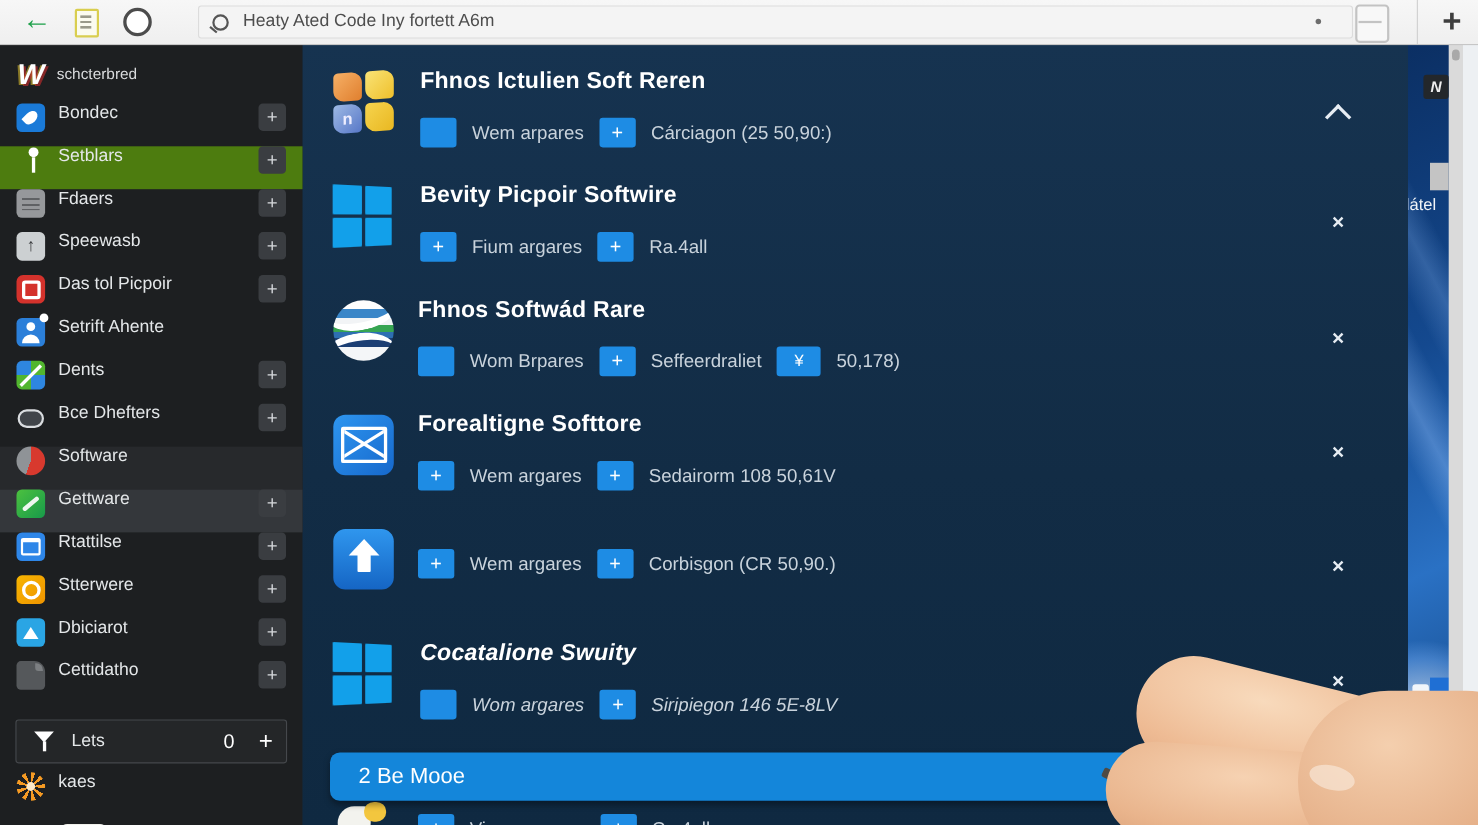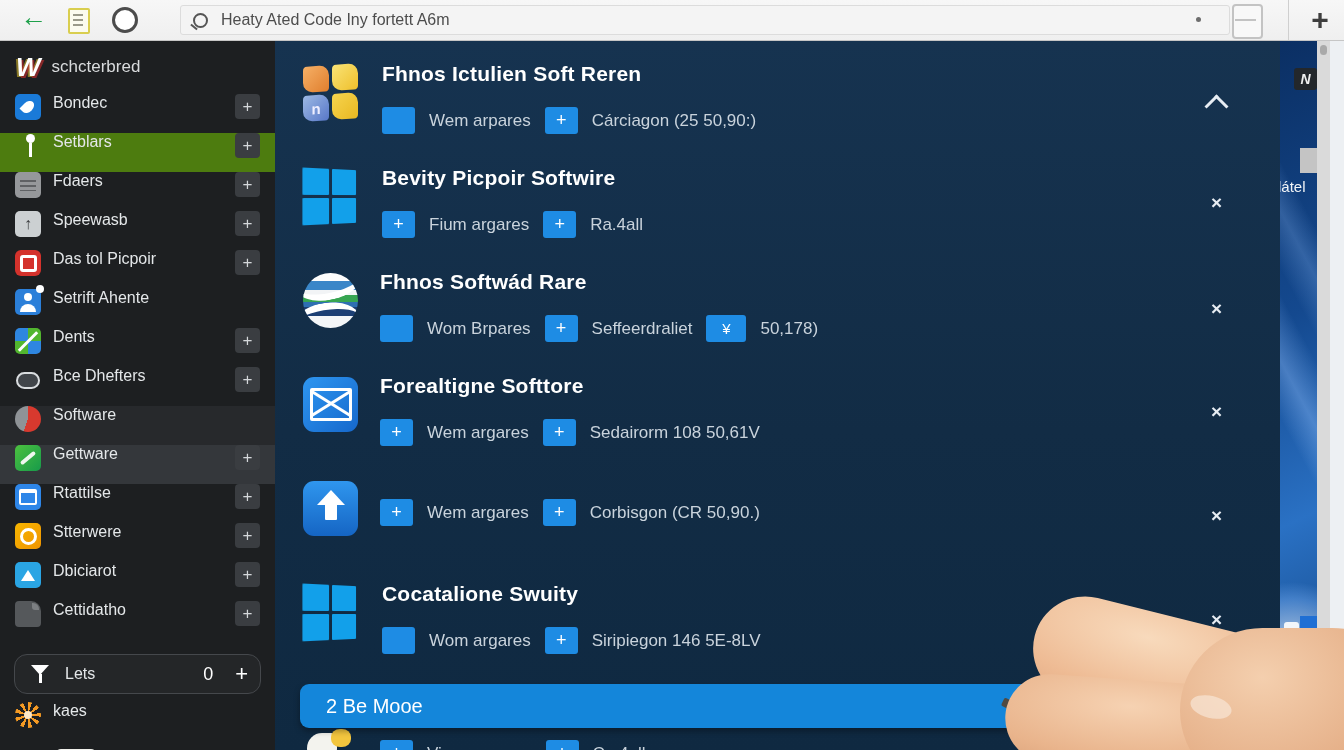--- a/index.html
+++ b/index.html
@@ -30,21 +30,21 @@
   .tb-divider{position:absolute;left:1288px;top:0;width:1px;height:40px;background:#cfcfcf;}
   .newtab-btn{position:absolute;left:1296px;top:0;width:48px;height:40px;display:flex;align-items:center;
             justify-content:center;font-size:30px;font-weight:bold;color:#3e3e3e;}
 
   
   .sidebar{position:absolute;left:0;top:40px;width:275px;height:710px;background:#1d1f21;z-index:10;
            color:#e4e7e9;display:flex;flex-direction:column;}
   .logo-row{height:54px;display:flex;align-items:center;gap:11px;padding:0 16px;flex:none;}
   .logo-w{font-size:26px;font-weight:800;font-style:italic;color:#fff;
           text-shadow:2px 2px 0 rgba(205,45,45,.6),-2px 1px 0 rgba(225,195,45,.55);}
-  .logo-text{font-size:17px;color:#d9dbdd;}
+  .logo-text{font-size:14px;color:#d9dbdd;}
   .srow{height:39px;display:flex;align-items:flex-start;gap:12px;padding:0 15px;font-size:16px;flex:none;}
   .srow.row-dark{background:#4d7c0f;}
   .srow.sec-head{background:#27292c;}
   .srow.row-sel{background:#34373b;}
   .plusbtn{margin-left:auto;width:25px;height:25px;background:#3a3d41;border-radius:4px;color:#d4d7da;
            font-size:17px;display:flex;align-items:center;justify-content:center;flex:none;}
   .ic{width:26px;height:26px;border-radius:5px;flex:none;position:relative;display:flex;
       align-items:center;justify-content:center;color:#fff;font-weight:bold;}
   .ic-brush{background:#1a7ad8;}
   .ic-brush::after{content:'';width:10px;height:14px;background:#fff;border-radius:50% 50% 50% 0;
@@ -72,38 +72,38 @@
   .ic-window{background:#2e86e8;}
   .ic-window::after{content:'';width:14px;height:10px;border:2px solid #fff;border-top-width:4px;border-radius:2px;}
   .ic-q{background:linear-gradient(135deg,#f7b500,#ef9400);}
   .ic-q::after{content:'';width:11px;height:11px;border:3px solid #fff;border-radius:50%;}
   .ic-tri{background:#2aa5e4;}
   .ic-tri::after{content:'';width:0;height:0;border-left:7px solid transparent;border-right:7px solid transparent;
       border-bottom:11px solid #fff;}
   .ic-doc{background:#55585b;border-radius:4px 10px 4px 4px;}
   .ic-doc::after{content:'';position:absolute;right:2px;top:2px;width:7px;height:7px;background:#7c7f82;
       border-radius:0 6px 0 3px;}
-  .filter-box{margin:14px 14px 0 14px;height:38px;border:1px solid #45484c;background:#242628;border-radius:13px;
+  .filter-box{margin:14px 14px 0 14px;height:38px;border:1px solid #45484c;background:#242628;border-radius:3px;
       display:flex;align-items:center;gap:12px;padding:0 12px;font-size:16px;flex:none;}
   .ic-funnel{background:transparent;}
   .ic-funnel::before{content:'';position:absolute;top:4px;left:4px;width:0;height:0;
       border-left:9px solid transparent;border-right:9px solid transparent;border-top:10px solid #fff;}
   .ic-funnel::after{content:'';position:absolute;top:13px;left:12px;width:3px;height:9px;background:#fff;}
   .filter-count{margin-left:auto;font-size:18px;color:#fff;}
   .filter-plus{font-size:22px;color:#fff;margin-left:10px;}
   .ic-star{border-radius:50%;background:repeating-conic-gradient(#f59a23 0 18deg,rgba(0,0,0,0) 18deg 40deg);}
   .ic-star::after{content:'';width:8px;height:8px;border-radius:50%;background:#fde9c8;}
   .sb-partial{margin:8px 0 0 55px;width:42px;height:16px;background:#f1f1ec;border-radius:6px 6px 0 0;flex:none;}
 
   
   .main{position:absolute;left:275px;top:40px;width:1005px;height:710px;
         background:linear-gradient(180deg,#163350 0%,#122c45 55%,#0f2941 100%);overflow:hidden;}
   .mrow{position:absolute;left:28px;display:flex;gap:22px;}
   .mrow.r1{top:22px;}  .mrow.r2{top:126px;}  .mrow.r3{top:230px;}
-  .mrow.r4{top:334px;} .mrow.r5{top:438px;}  .mrow.r6{top:542px;}
+  .mrow.r4{top:334px;} .mrow.r5{top:438px;}  .mrow.r6{top:542px;font-style:italic;}
   .mico{width:57px;height:57px;flex:none;margin-top:3px;position:relative;}
   .mtitle{font-size:21px;font-weight:bold;color:#fff;letter-spacing:.2px;}
   .mctrls{display:flex;align-items:center;gap:14px;margin-top:21px;}
   .chk{width:33px;height:27px;background:#1e8ce4;border-radius:3px;flex:none;}
   .pbtn{width:33px;height:27px;background:#1e8ce4;border-radius:3px;color:#fff;font-size:18px;
         display:flex;align-items:center;justify-content:center;flex:none;}
   .ybtn{width:40px;height:27px;background:#1e8ce4;border-radius:3px;color:#fff;font-size:15px;
         display:flex;align-items:center;justify-content:center;flex:none;}
   .mlabel{color:#c9d3dc;font-size:17px;}
   

